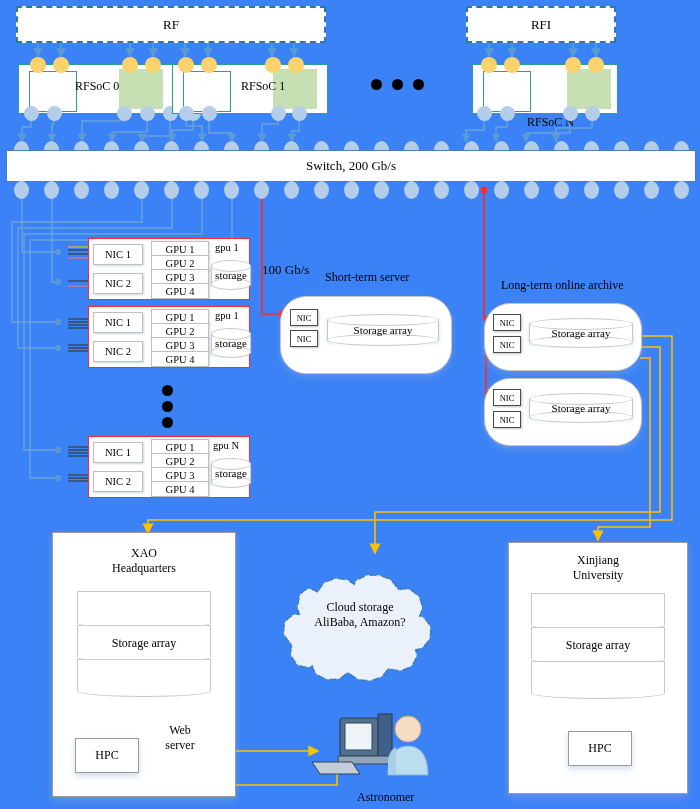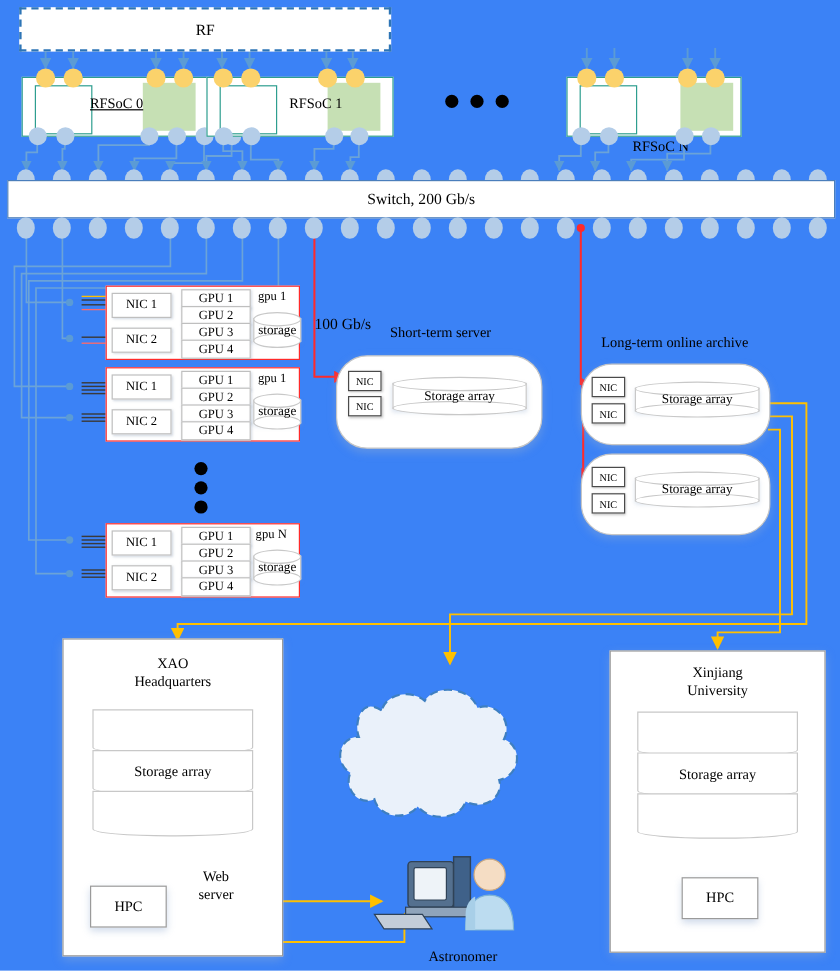--- a/index.html
+++ b/index.html
@@ -234,25 +234,28 @@
     <g>
       <circle cx="408" cy="729" r="13" fill="#f5ddc4" stroke="#cda87e" stroke-width="1"></circle>
       <path d="M388,775 C388,755 396,746 408,746 C420,746 428,755 428,775 Z" fill="#bcdcf0" stroke="#7fb4d4" stroke-width="1"></path>
       <path d="M388,775 L388,762 C388,754 392,749 396,747 L396,775 Z" fill="#a8cfe8"></path>
     </g>
   </svg>
 
   <div class="rfbox" style="left:16px;top:6px;width:306px;height:33px;">
     <span>RF</span>
   </div>
+  <div class="rfbox" style="left:466px;top:6px;width:146px;height:33px;">
+    <span>RFI</span>
+  </div>
 
   <div class="rfsoc" style="left:18px;top:64px;width:154px;height:48px;">
     <div class="inner-white" style="left:10px;top:6px;width:46px;height:39px;"></div>
     <div class="inner-green" style="left:100px;top:4px;width:44px;height:40px;"></div>
-    <div class="name" style="left:56px;top:14px;text-decoration:underline;">RFSoC 0</div>
+    <div class="name" style="left:56px;top:14px;">RFSoC 0</div>
   </div>
   <div class="ydot" style="left:30px;top:57px;"></div>
   <div class="ydot" style="left:53px;top:57px;"></div>
   <div class="ydot" style="left:122px;top:57px;"></div>
   <div class="ydot" style="left:145px;top:57px;"></div>
   <div class="bdot" style="left:24px;top:106px;"></div>
   <div class="bdot" style="left:47px;top:106px;"></div>
   <div class="bdot" style="left:117px;top:106px;"></div>
   <div class="bdot" style="left:140px;top:106px;"></div>
   <div class="bdot" style="left:163px;top:106px;"></div>
@@ -493,20 +496,24 @@
     </div>
     <div class="hpc" style="left:22px;top:205px;width:62px;height:33px;">
       <span>HPC</span>
     </div>
   </div>
   <div class="centerlbl" style="left:150px;top:723px;width:60px;">
     <span>Web</span><br>
     <span>server</span>
   </div>
 
+  <div class="centerlbl" style="left:288px;top:600px;width:144px;">
+    <span>Cloud storage</span><br>
+    <span>AliBaba, Amazon?</span>
+  </div>
 
   <div class="sitebox" style="left:508px;top:542px;width:178px;height:250px;">
     <div class="sitetitle" style="top:10px;">
       <span>Xinjiang</span><br>
       <span>University</span>
     </div>
     <div class="multicyl" style="left:22px;top:50px;width:134px;height:105px;">
       <div class="mc-seg" style="top:0;height:36px;"></div>
       <div class="mc-seg" style="top:34px;height:36px;"></div>
       <div class="mc-seg" style="top:68px;height:36px;"></div>

